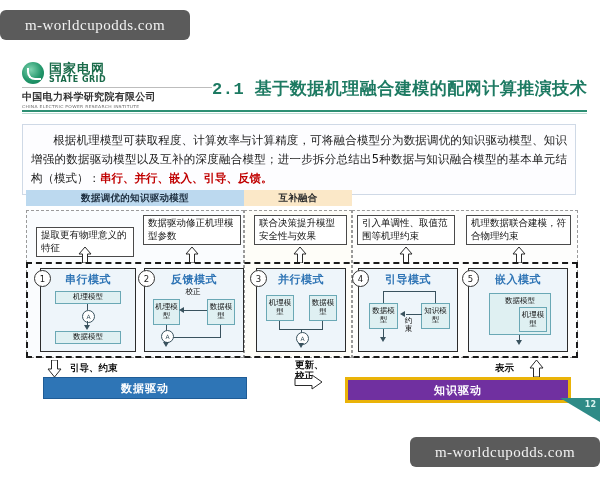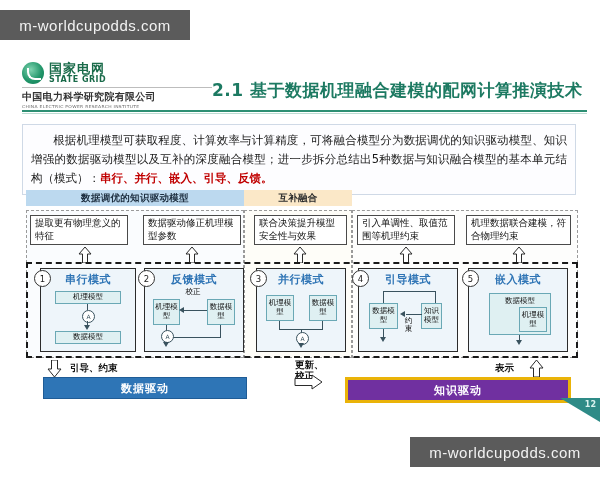--- a/index.html
+++ b/index.html
@@ -8,22 +8,22 @@
     width:600px;height:480px;overflow:hidden;
     background:#ffffff;
     font-family:"DejaVu Sans","Liberation Sans",sans-serif;
     position:relative;
   }
   .slide{position:absolute;left:0;top:0;width:600px;height:480px;background:#fff;}
 
   
   .watermark{
     position:absolute;background:#5b5b5b;color:#f2f2f2;
-    font-family:Liberation Sans, sans-serif;
-    letter-spacing:.5px;display:flex;align-items:center;justify-content:center;
+    font-family:Liberation Serif, serif;
+    letter-spacing:.5px;display:flex;align-items:center;justify-content:center;border-radius:6px;
   }
   #wm-top{left:0;top:10px;width:190px;height:30px;font-size:15px;}
   #wm-bottom{left:410px;top:437px;width:190px;height:30px;font-size:15px;}
 
   
   .logo-wrap{position:absolute;left:22px;top:62px;width:190px;height:52px;}
   .logo-top{display:flex;align-items:center;gap:5px;}
   .logo-mark{
     width:22px;height:22px;border-radius:50%;
     background:radial-gradient(circle at 40% 35%,#7fd3b0 0%,#23976b 55%,#0d7a52 100%);
@@ -34,21 +34,21 @@
     border-left:2px solid #fff;border-bottom:2px solid #fff;
     border-radius:0 0 0 8px;
   }
   .logo-cn{font-size:13px;font-weight:bold;color:#1a6b4a;line-height:1.05;letter-spacing:1px;}
   .logo-en{font-size:8px;font-weight:bold;color:#1a6b4a;line-height:1.1;letter-spacing:.5px;}
   .logo-rule{height:1px;background:#bdbdbd;margin:3px 0 2px 0;width:100%;}
   .logo-inst-cn{font-size:10px;font-weight:bold;color:#333;letter-spacing:.3px;}
   .logo-inst-en{font-size:4.5px;color:#6b6b6b;letter-spacing:.3px;transform:scaleY(.9);transform-origin:left top;}
 
   
-  .title-bar{position:absolute;left:212px;top:80px;width:375px;}
+  .title-bar{position:absolute;left:212px;top:80px;width:375px;font-family:Liberation Mono, monospace;}
   .title-text{
     font-size:17px;font-weight:bold;color:#1d7a62;line-height:1.2;
     letter-spacing:.5px;white-space:nowrap;
   }
   .title-rule{position:absolute;left:22px;top:110px;width:565px;height:2px;background:#2d8f73;}
   .title-rule2{position:absolute;left:22px;top:113px;width:565px;height:1px;background:#bcdcd2;}
 
   
   .para{
     position:absolute;left:22px;top:124px;width:554px;
@@ -77,21 +77,21 @@
   #grp-b{left:218px;width:108px;background:rgba(253,250,240,.45);}
   #grp-c{left:326px;width:226px;background:rgba(250,248,245,.3);}
 
   
   .desc{
     position:absolute;top:25px;height:30px;
     border:1px solid #4a4a4a;background:#ffffff;box-sizing:border-box;
     font-size:9.5px;color:#111;line-height:1.35;padding:2px 4px;
     display:flex;align-items:center;
   }
-  #desc-1{left:4px;width:98px;}
+  #desc-1{left:10px;width:98px;margin-top:12px;}
   #desc-2{left:117px;width:98px;}
   #desc-3{left:228px;width:93px;}
   #desc-4{left:331px;width:98px;}
   #desc-5{left:440px;width:105px;}
 
   
   .uparrow{position:absolute;top:57px;width:14px;height:16px;}
   .uparrow svg{display:block;}
   #ua-1{left:52px;}
   #ua-2{left:159px;}
@@ -295,21 +295,21 @@
         <div class="mcirc" style="left:39px;top:45px;">A</div>
         <div class="atri down" style="left:41px;top:56px;"></div>
       </div>
     </div>
 
     <div class="mode-num" id="num-4">4</div>
     <div class="mode" id="mode-4">
       <div class="mode-title">引导模式</div>
       <div class="mode-body">
         <div class="mbox" style="left:10px;top:16px;width:29px;height:26px;line-height:1.15;">数据模型</div>
-        <div class="mbox" style="left:62px;top:16px;width:21px;height:26px;line-height:1.15;font-family:Liberation Serif, serif;">知识模型</div>
+        <div class="mbox" style="left:62px;top:16px;width:29px;height:26px;line-height:1.15;font-family:Liberation Serif, serif;">知识模型</div>
         <div class="mlbl" style="left:45px;top:30px;width:9px;line-height:1.05;">约束</div>
         <div class="mline" style="left:47px;top:27px;width:16px;height:1px;"></div>
         <div class="atri left" style="left:41px;top:24px;"></div>
         <div class="mline" style="left:24px;top:4px;width:53px;height:1px;"></div>
         <div class="mline" style="left:24px;top:4px;width:1px;height:12px;"></div>
         <div class="mline" style="left:76px;top:4px;width:1px;height:12px;"></div>
         <div class="mline" style="left:24px;top:42px;width:1px;height:10px;"></div>
         <div class="atri down" style="left:21px;top:50px;"></div>
       </div>
     </div>

